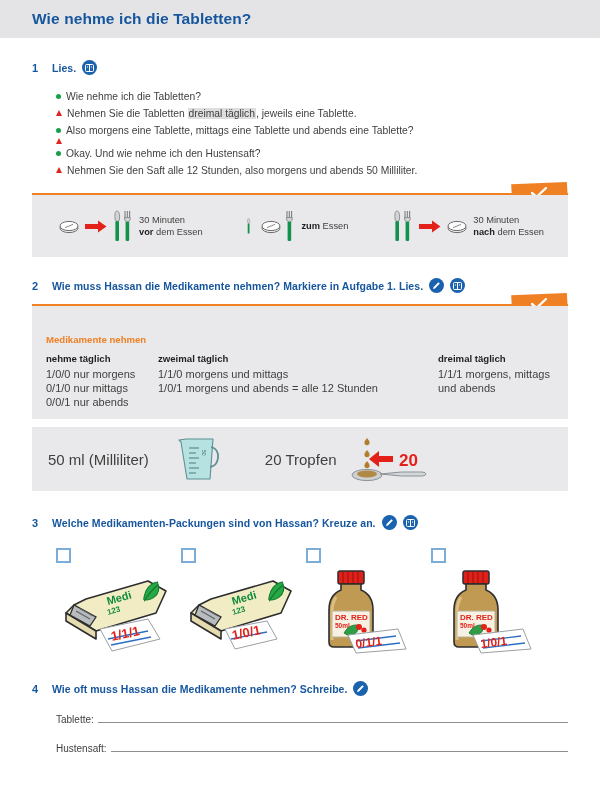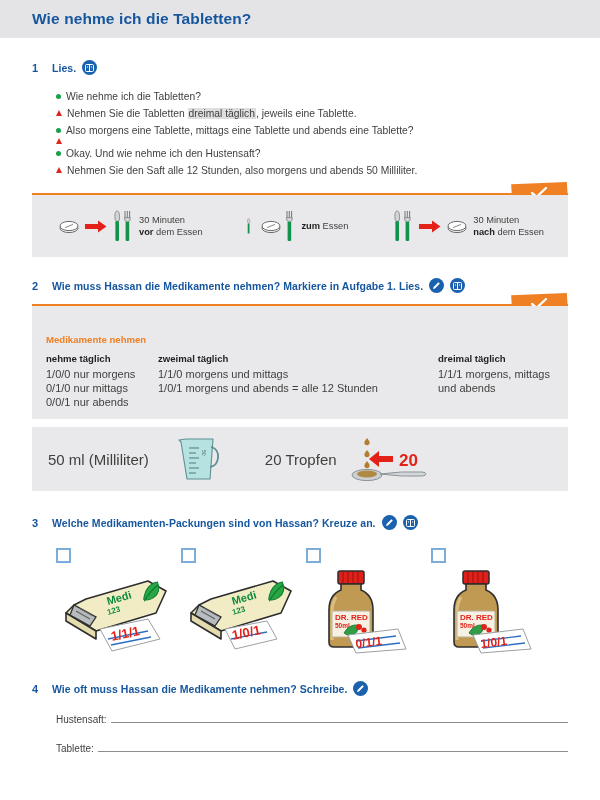--- a/index.html
+++ b/index.html
@@ -496,20 +496,20 @@
     <span class="task-num">4</span>
     <span class="task-label">Wie oft muss Hassan die Medikamente nehmen? Schreibe.</span>
     <span class="icon-circle">
       <svg width="9" height="9" viewBox="0 0 9 9">
           <path d="M1 8 L1.6 6 L6.4 1.2 L7.8 2.6 L3 7.4 Z" fill="#fff"></path>
         </svg>
     </span>
   </div>
 
   <div class="answer-row">
+    <span class="answer-label">Tablette:</span>
+    <span class="answer-line"></span>
+  </div>
+  <div class="answer-row">
     <span class="answer-label">Hustensaft:</span>
     <span class="answer-line"></span>
   </div>
-  <div class="answer-row">
-    <span class="answer-label">Tablette:</span>
-    <span class="answer-line"></span>
-  </div>
 </div>
 
 </body></html>

